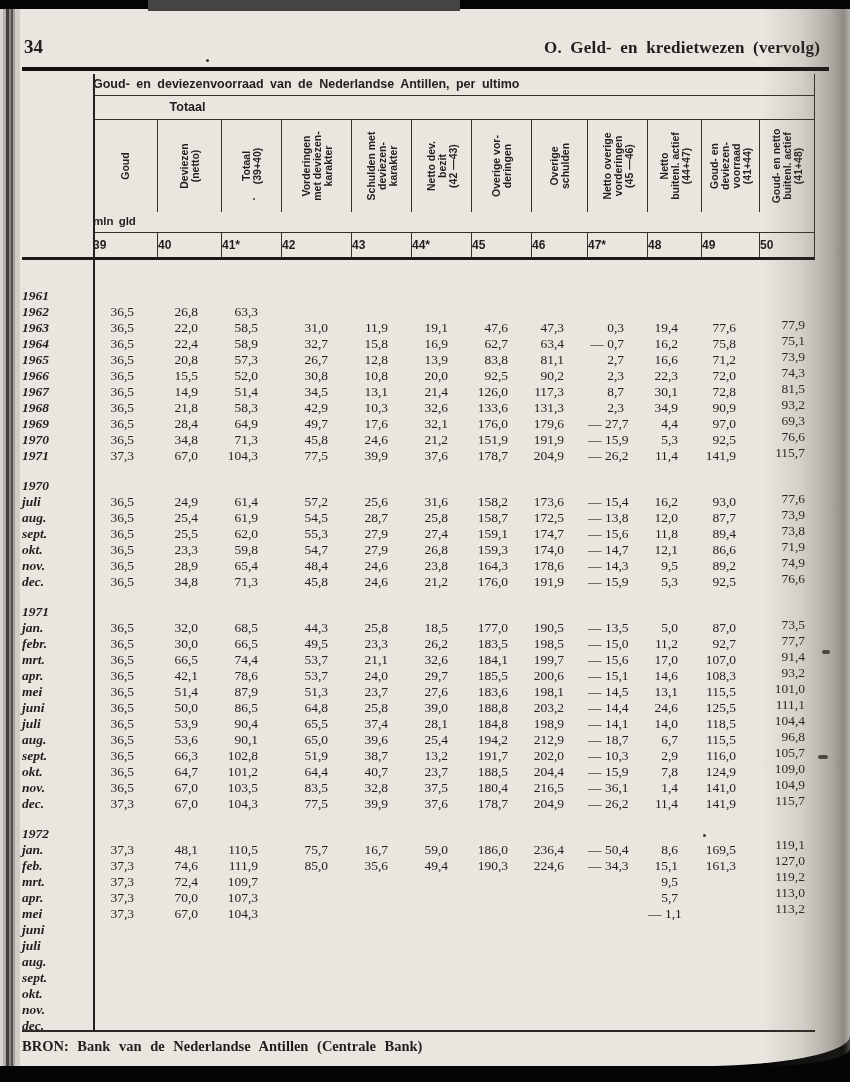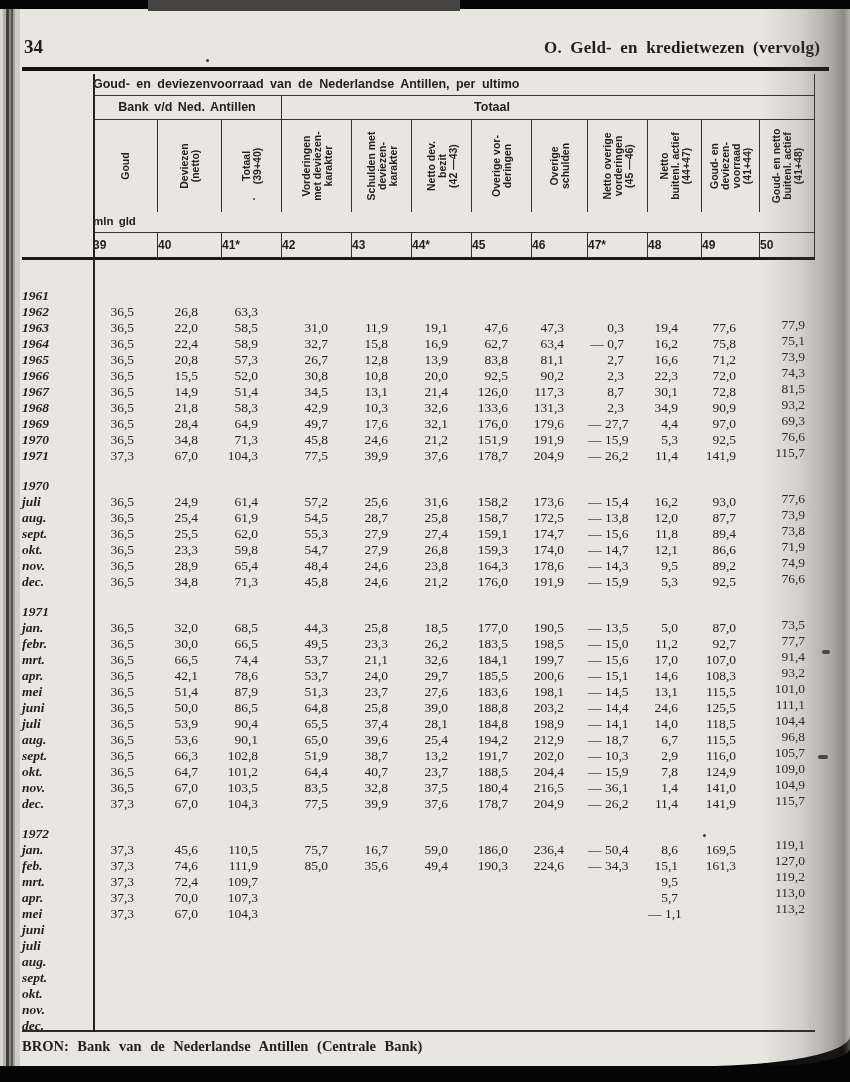--- a/index.html
+++ b/index.html
@@ -81,21 +81,20 @@
   <div class="vrule"></div>
 
   <div class="trow">
     <div></div>
     <div class="hz title-zone">Goud- en deviezenvoorraad van de Nederlandse Antillen, per ultimo</div>
   </div>
 
   <div class="trow">
     <div></div>
     <div class="hz group-zone" id="group-zone">
-        <div class="gcell g0">Bank v/d Ned. Antillen</div>
         <div class="gcell g2">Totaal</div>
       </div>
   </div>
 
   <div class="trow">
     <div></div>
     <div class="rot-zone" id="rot-zone">
         <div class="rot-cell">
           <span>Goud</span>
         </div>
@@ -685,21 +684,21 @@
         </div>
       </div>
       <div class="section s3">
         <div class="trow">
           <div class="lcell">1972</div>
         </div>
         <div class="trow">
           <div class="lcell">jan.</div>
           <div class="dz">
             <div class="dcell c0">37,3</div>
-            <div class="dcell c1">45,6</div>
+            <div class="dcell c1">48,1</div>
             <div class="dcell c2">110,5</div>
             <div class="dcell c3">75,7</div>
             <div class="dcell c4">16,7</div>
             <div class="dcell c5">59,0</div>
             <div class="dcell c6">186,0</div>
             <div class="dcell c7">236,4</div>
             <div class="dcell c8">— 50,4</div>
             <div class="dcell c9">8,6</div>
             <div class="dcell c10">169,5</div>
             <div class="dcell c11">119,1</div>

